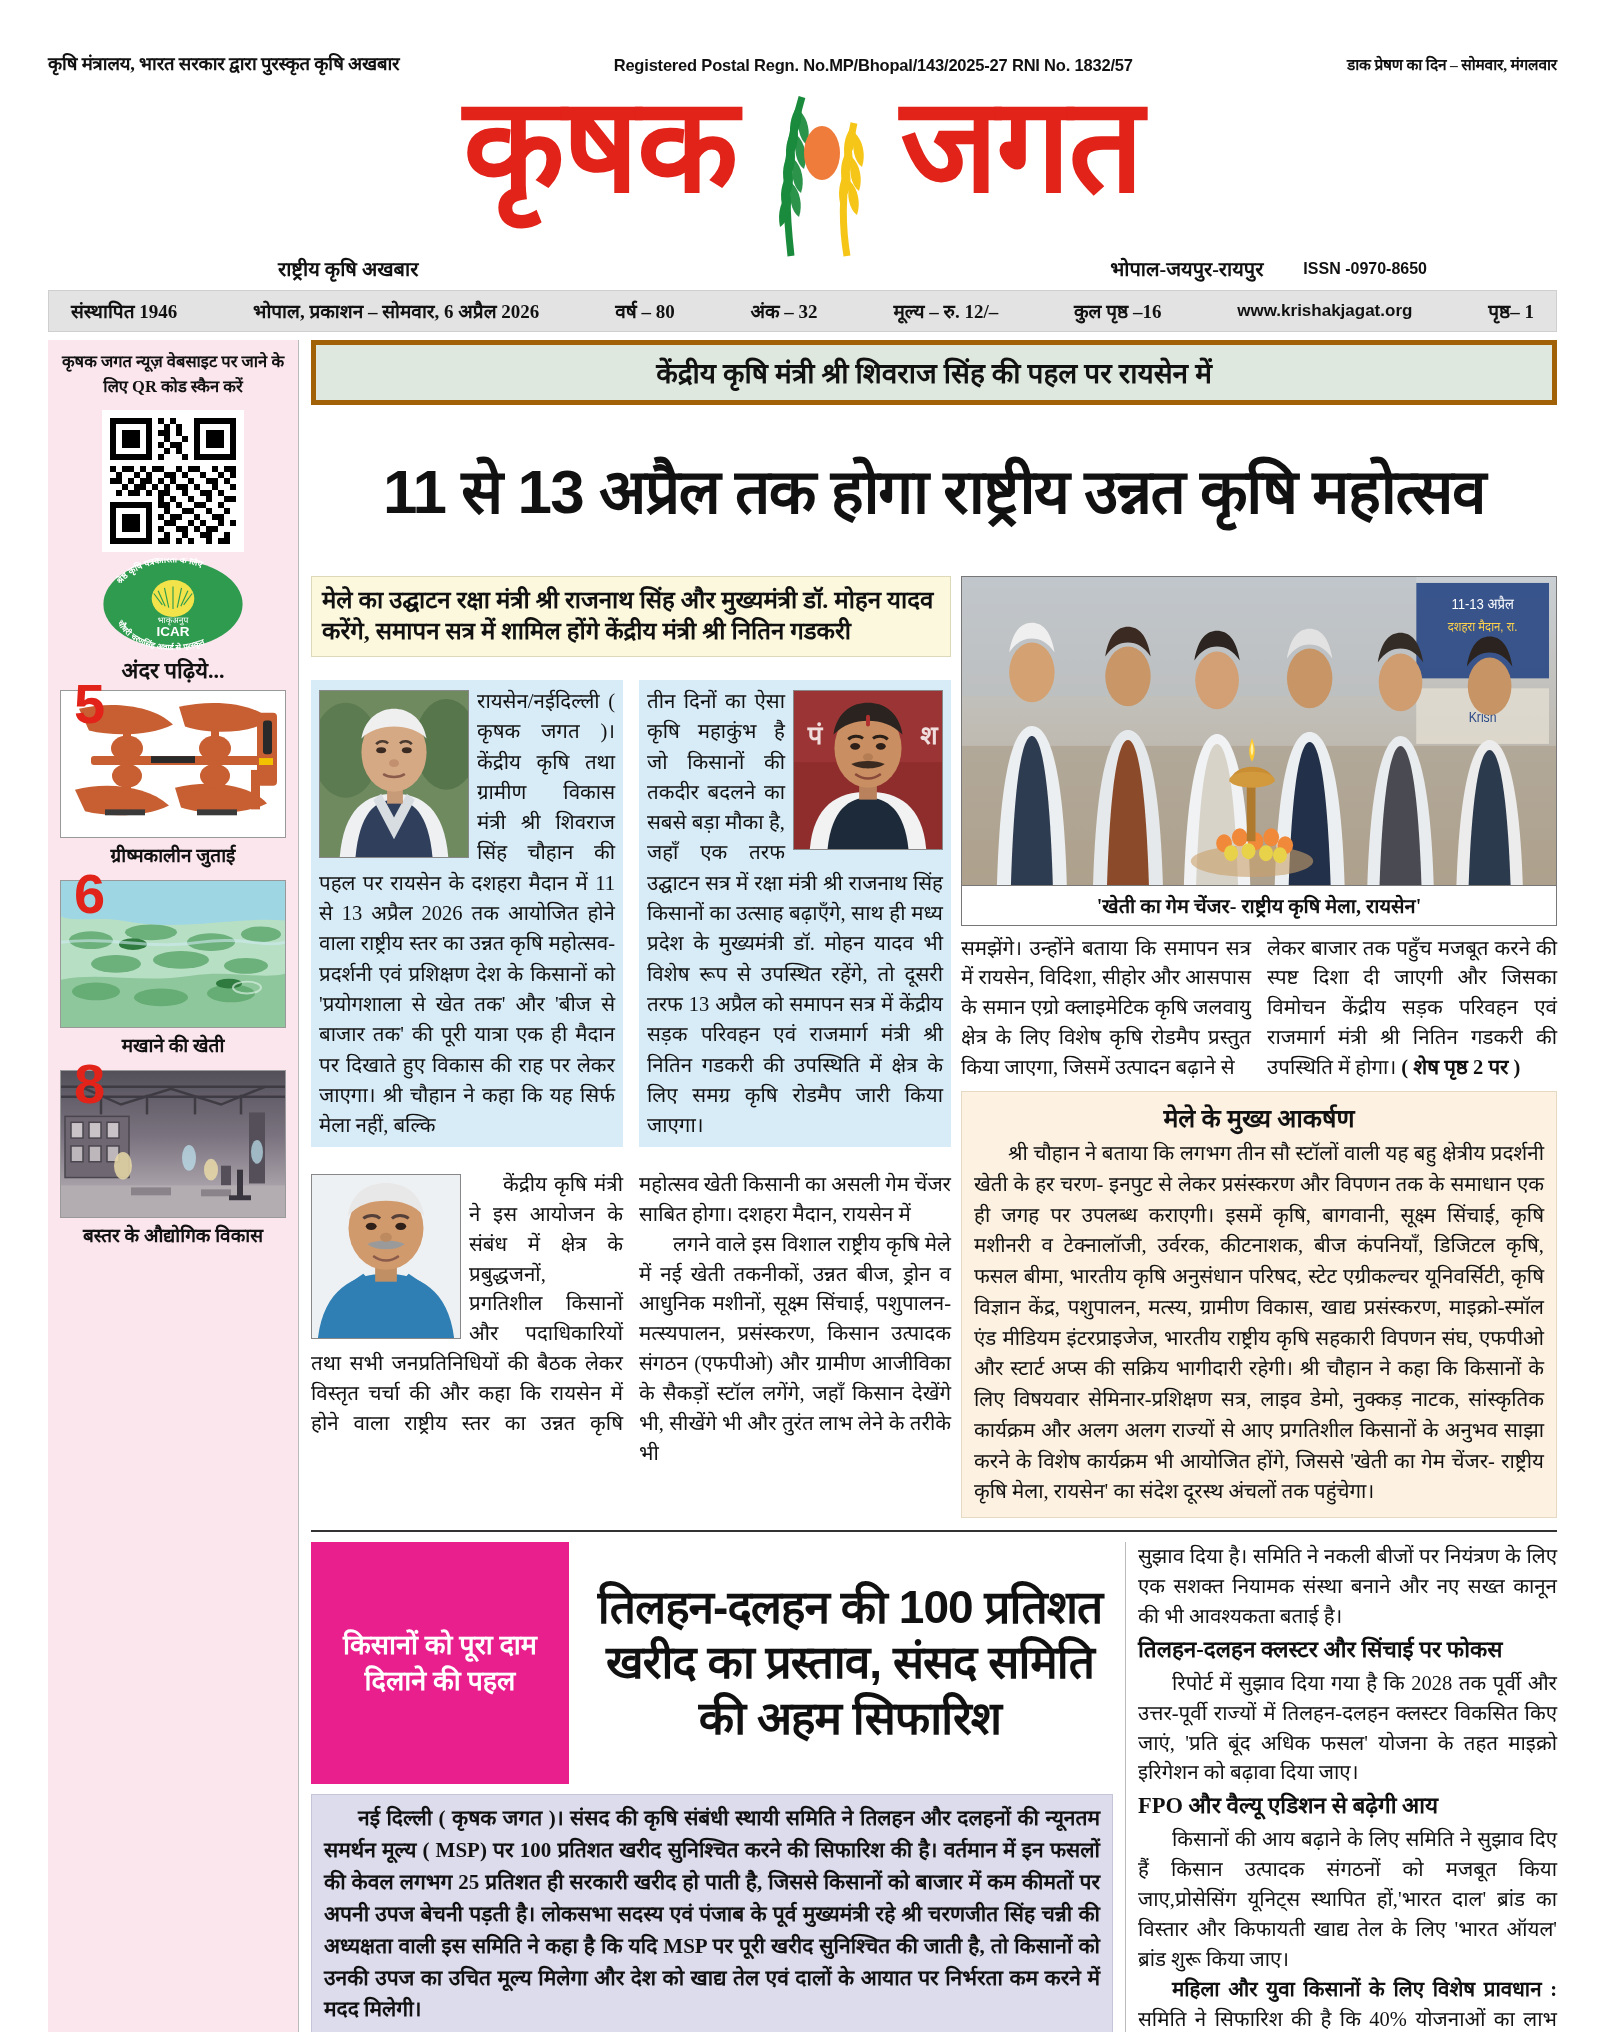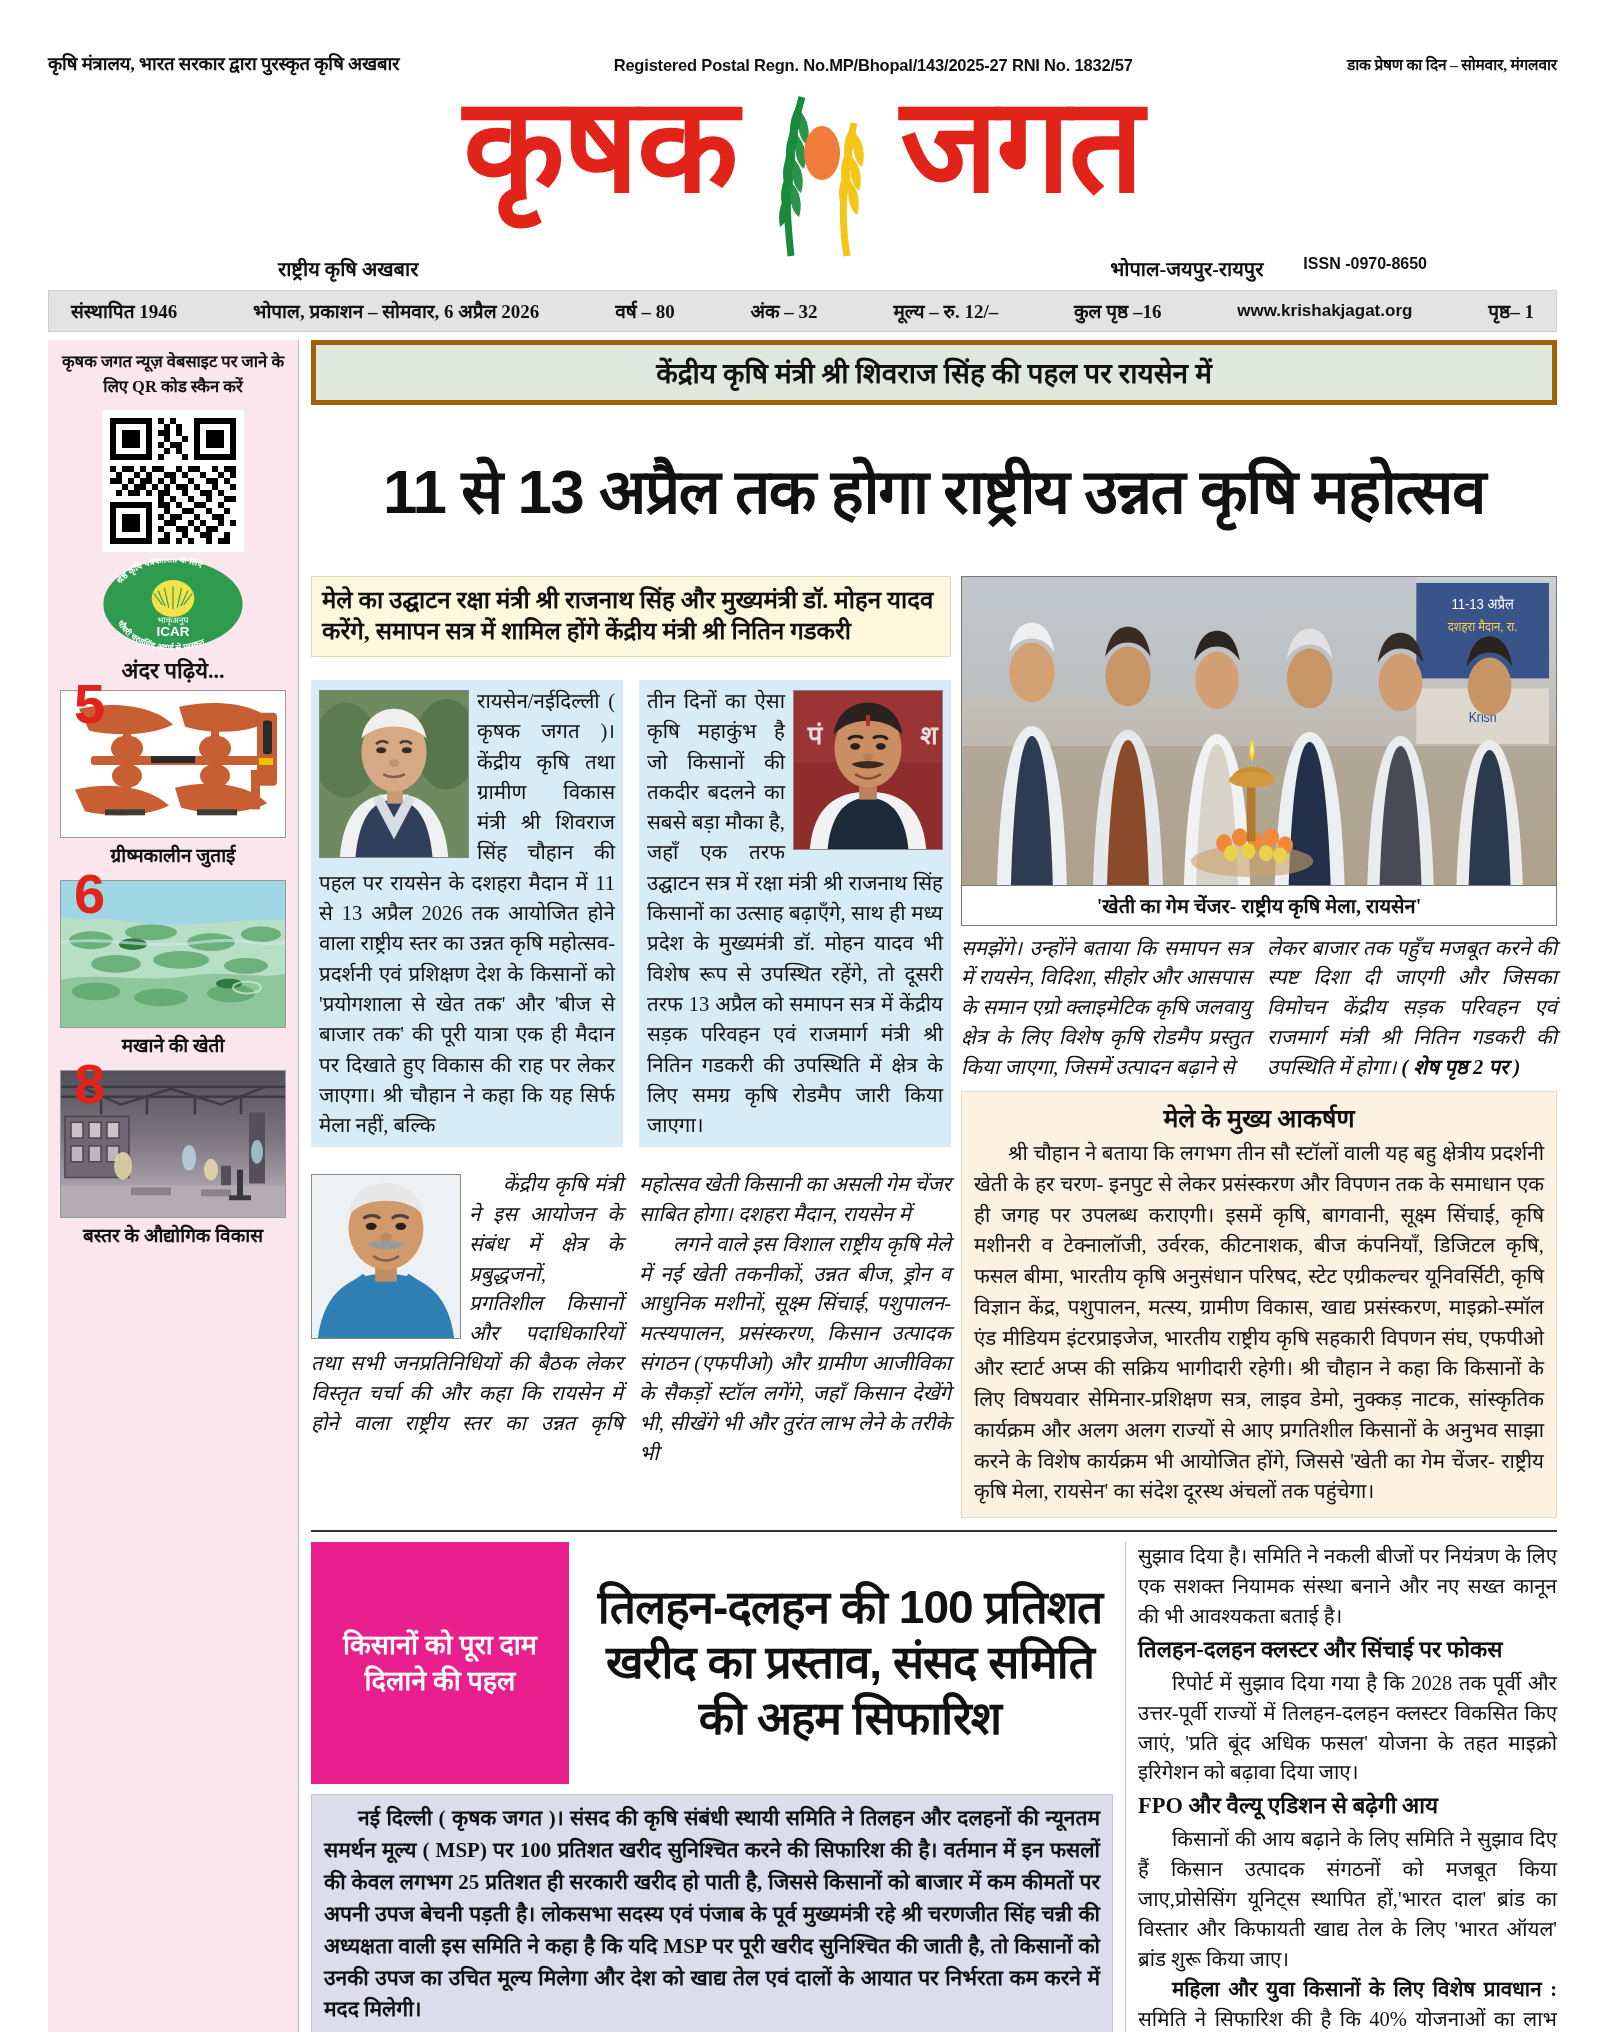--- a/index.html
+++ b/index.html
@@ -33,21 +33,21 @@
   .mh-word.left { margin-right:8px; }
   .mh-word.right { margin-left:6px; }
   .mh-logo { width:150px; height:180px; position:relative; flex:0 0 150px; }
   .mh-logo svg { width:150px; height:180px; display:block; }
   .mh-sub {
     position:absolute; bottom:4px; width:100%;
     display:flex; justify-content:space-between; padding:0 130px;
     font-size:20px; font-weight:700;
   }
   .mh-sub .s1 { margin-left:100px; }
-  .mh-sub .s2 { display:flex; gap:40px; align-items:flex-start; }
+  .mh-sub .s2 { display:flex; gap:40px; align-items:center; }
   .mh-sub .issn { font-family:"Liberation Sans",sans-serif; font-size:16px; font-weight:700; }
 
   
   .infobar {
     background:#e3e3e3; border:1px solid #cfcfcf;
     display:flex; justify-content:space-between; align-items:center;
     padding:7px 22px; font-size:19px; font-weight:600;
     margin-top:4px;
   }
   .infobar span { white-space:nowrap; }
@@ -97,21 +97,21 @@
 
   .subhead {
     background:#fcf8dd; border:1px solid #ddd9b8;
     padding:8px 10px; font-size:24px; font-weight:700; line-height:1.32;
   }
   .twocol { column-count:2; column-gap:16px; margin-top:23px; }
   .intro {
     background:#d8ecf8; padding:6px 8px; font-size:20.5px; line-height:1.48;
     text-align:justify;
   }
-  .body-t { font-size:20.5px; line-height:1.46; text-align:justify;font-style:italic; }
+  .body-t { font-size:20.5px; line-height:1.46; text-align:justify; }
   .body-t p { margin:0; text-indent:34px; }
   .intro p { margin:0; }
 
   .ph { border:1px solid #888; overflow:hidden; }
   .ph-rajnath { width:150px; height:168px; float:left; margin:4px 8px 4px 0; }
   .ph-mohan { width:150px; height:160px; float:right; margin:4px 0 4px 8px; }
   .ph-gadkari { width:150px; height:165px; float:left; margin:4px 8px 4px 0; }
 
   .bigphoto { border:1px solid #777; height:310px; overflow:hidden; position:relative;
     background:linear-gradient(180deg,#a8b0b8 0%,#8e969e 30%,#bdb2a2 70%,#cfc6b4 100%); }

